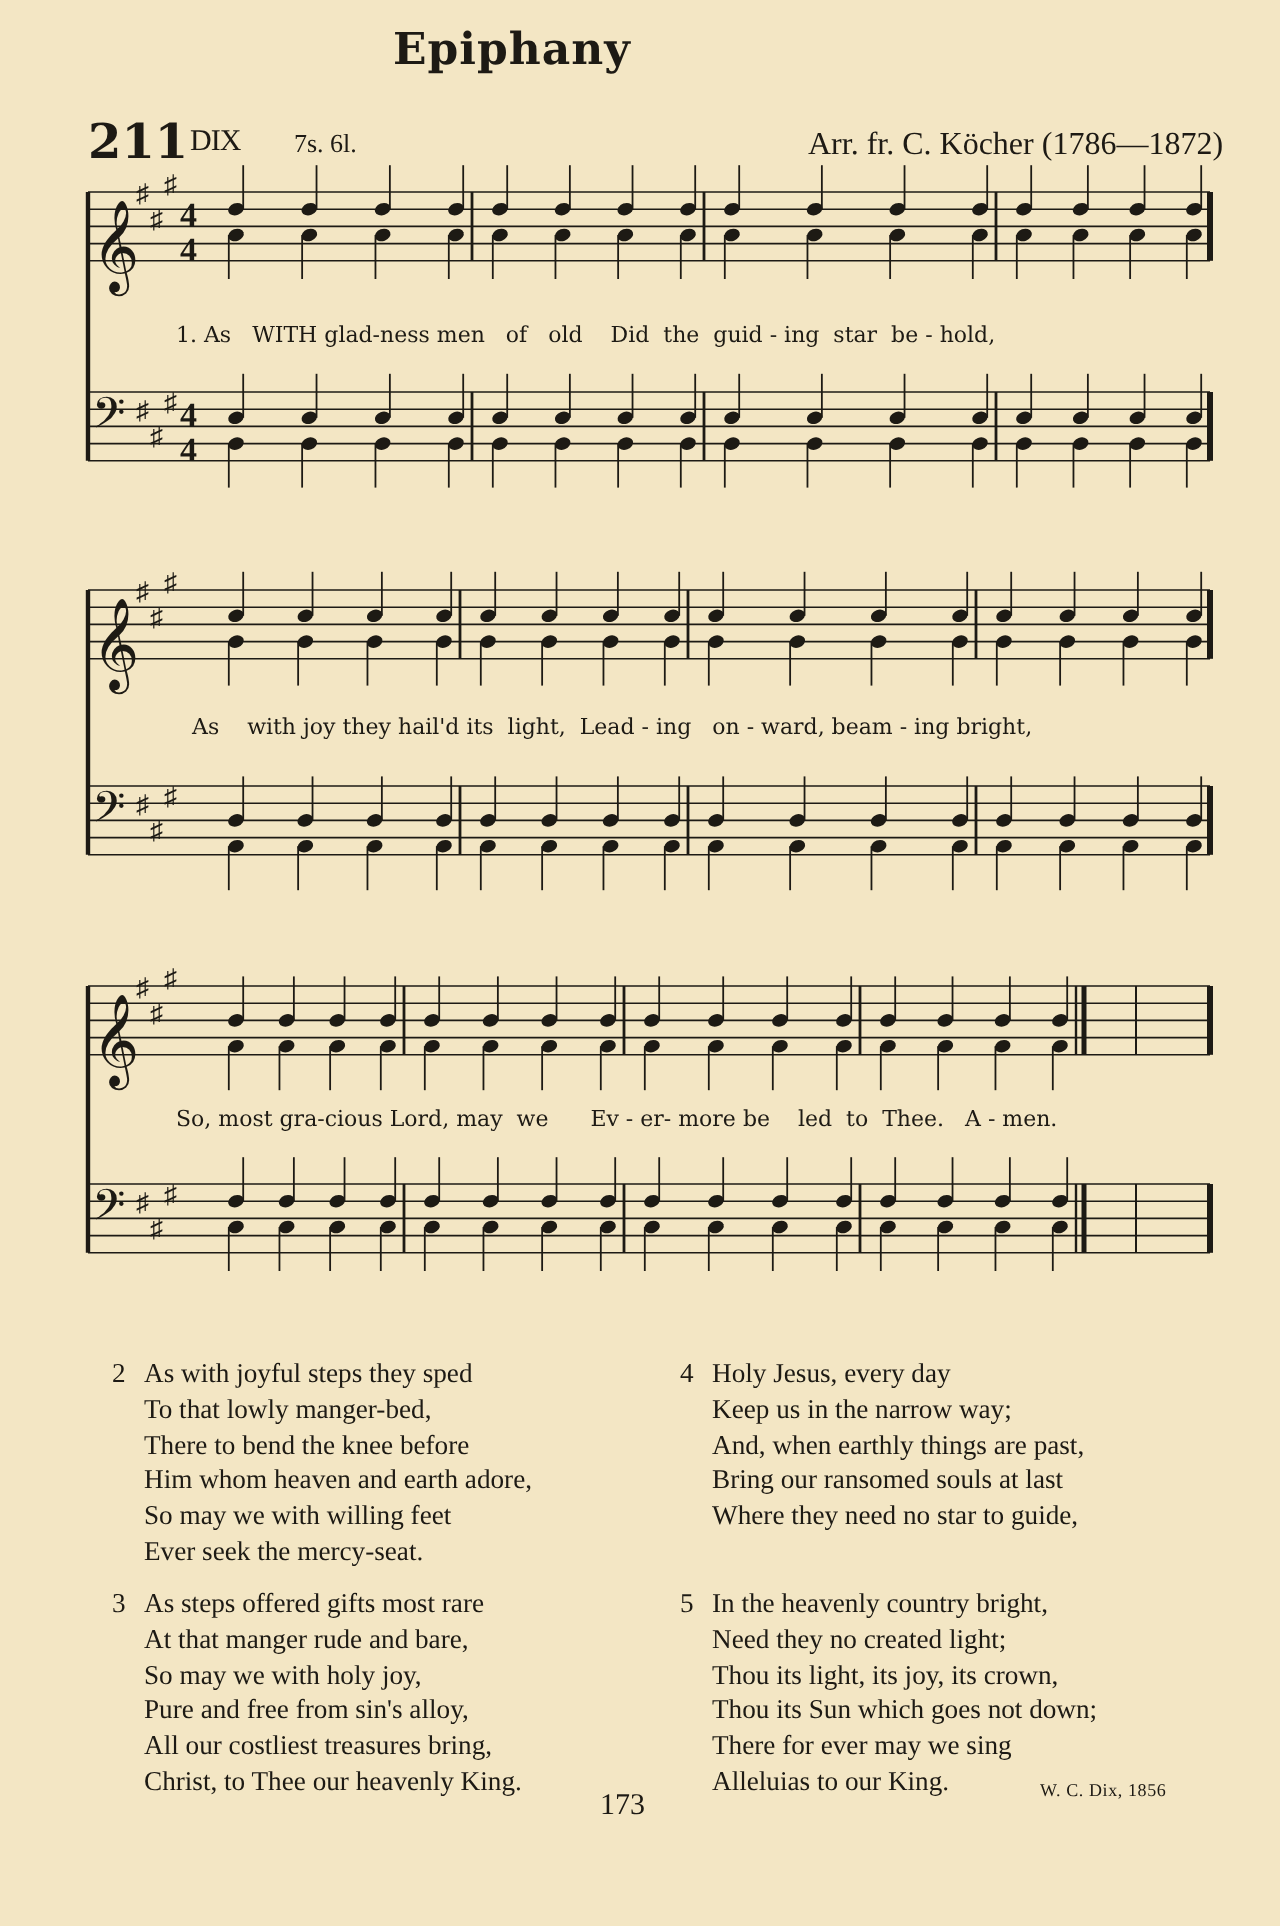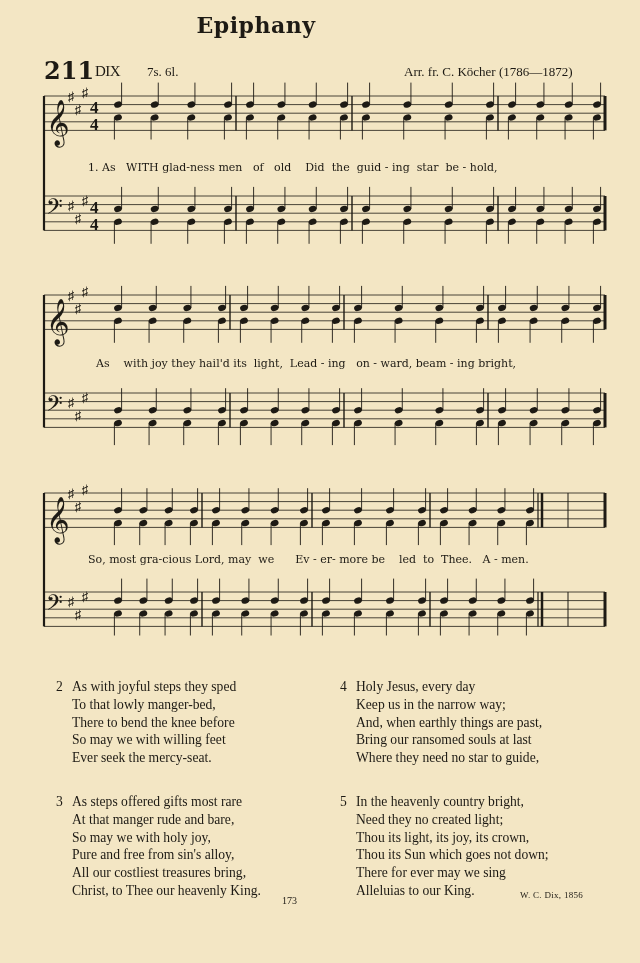--- a/index.html
+++ b/index.html
@@ -11,27 +11,27 @@
     position:relative;
   }
   .title {
     position:absolute; left:0; top:12px; width:512px; text-align:center;
     font-family:"DejaVu Serif", serif; font-weight:bold; font-size:22px;
     letter-spacing:0.5px;
   }
   .hymn-num { position:absolute; left:44px; top:56px; font-size:24px; font-weight:bold; font-family:"DejaVu Serif", serif; }
   .tune { position:absolute; left:95px; top:63px; font-size:15px; letter-spacing:-0.5px; }
   .meter { position:absolute; left:147px; top:64px; font-size:13px; }
-  .composer { position:absolute; left:404px; top:64px; font-size:13px; }
+  .composer { position:absolute; left:404px; top:64px; font-size:16px; }
   svg.music { position:absolute; left:0; top:0; }
   .lyric { position:absolute; font-size:11px; font-family:"DejaVu Serif", serif; white-space:pre; }
   .verse { position:absolute; font-size:13.6px; line-height:17.8px; }
   .verse .num { position:absolute; left:0; top:0; }
   .verse .line { padding-left:16px; white-space:nowrap; }
-  .pagenum { position:absolute; left:282px; top:895px; font-size:10px; }
+  .pagenum { position:absolute; left:300px; top:895px; font-size:15px; }
   .author { position:absolute; left:520px; top:890px; font-size:9px; letter-spacing:0.3px; }
 </style>
 </head>
 <body>
 
 <div class="title">Epiphany</div>
 <div class="hymn-num">211</div>
 <div class="tune">DIX</div>
 <div class="meter">7s. 6l.</div>
 <div class="composer">Arr. fr. C. Köcher (1786—1872)</div>
@@ -516,20 +516,21 @@
 
 <div class="lyric" style="left:88px;top:161px;">1. As   WITH glad-ness men   of   old    Did  the  guid - ing  star  be - hold,</div>
 <div class="lyric" style="left:96px;top:357px;text-align:center;">As    with joy they hail'd its  light,  Lead - ing   on - ward, beam - ing bright,</div>
 <div class="lyric" style="left:88px;top:553px;">So, most gra-cious Lord, may  we      Ev - er- more be    led  to  Thee.   A - men.</div>
 
 <div class="verse" style="left:56px;top:678px;">
   <span class="num">2</span>
   <div class="line">As with joyful steps they sped</div>
   <div class="line">To that lowly manger-bed,</div>
   <div class="line">There to bend the knee before</div>
+  <div class="line">Him whom heaven and earth adore,</div>
   <div class="line">So may we with willing feet</div>
   <div class="line">Ever seek the mercy-seat.</div>
 </div>
 
 <div class="verse" style="left:56px;top:793px;">
   <span class="num">3</span>
   <div class="line">As steps offered gifts most rare</div>
   <div class="line">At that manger rude and bare,</div>
   <div class="line">So may we with holy joy,</div>
   <div class="line">Pure and free from sin's alloy,</div>

